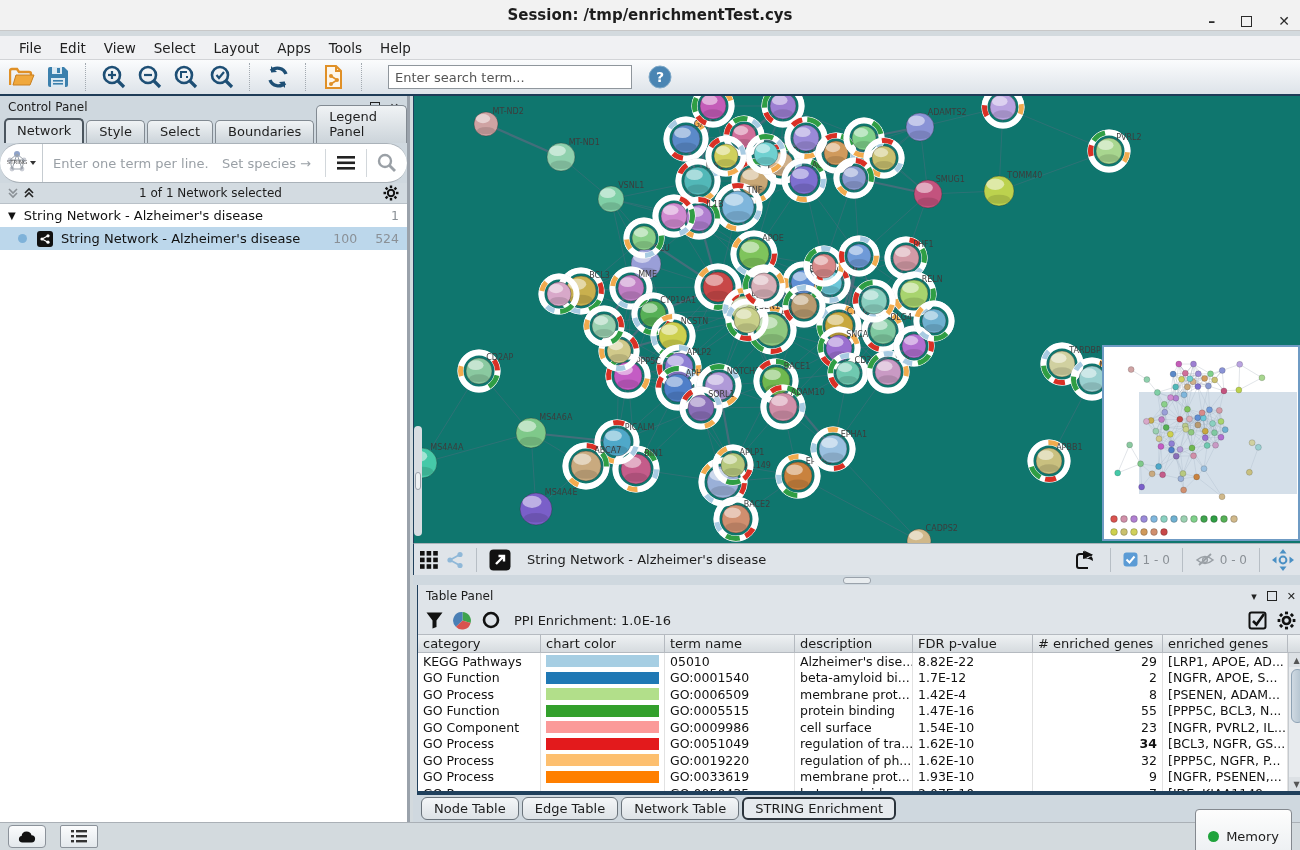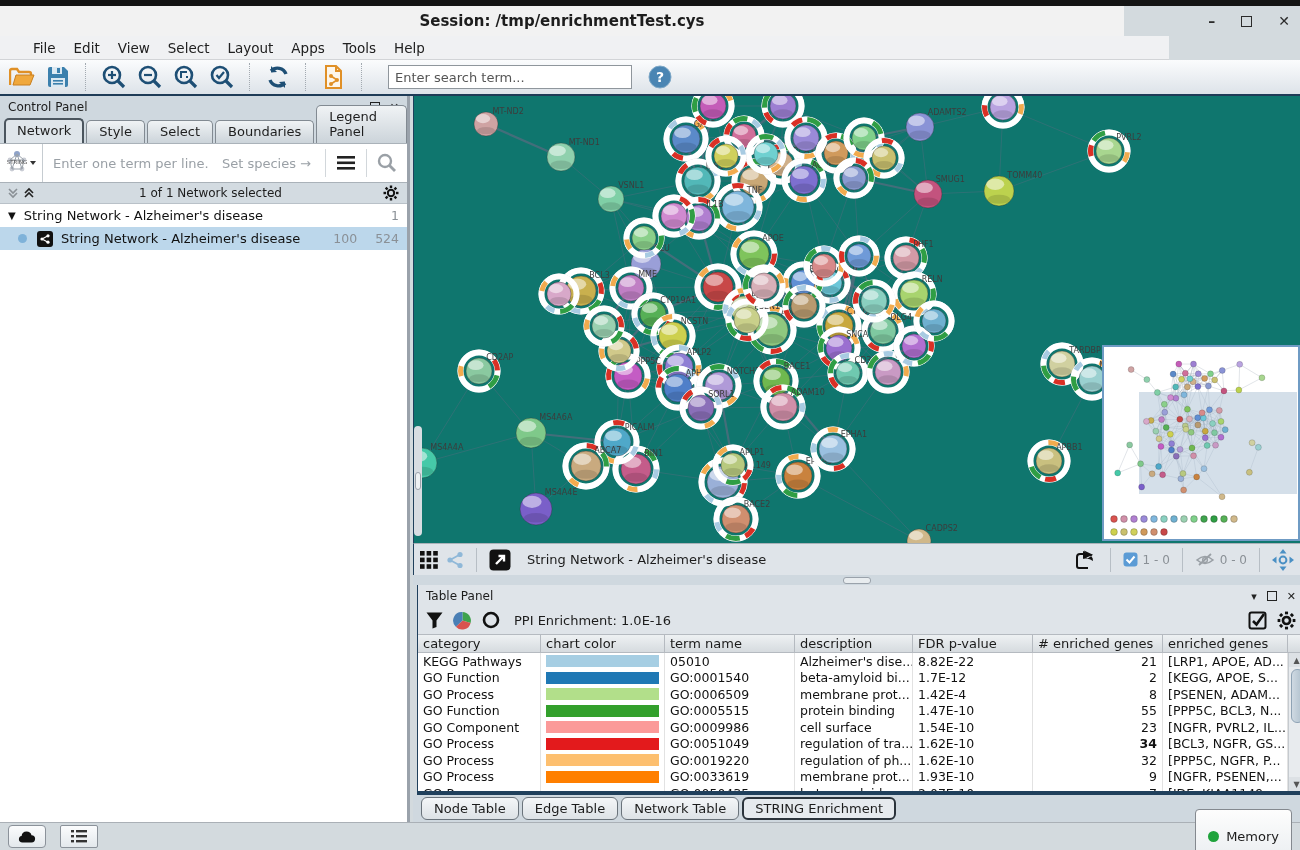--- a/index.html
+++ b/index.html
@@ -1,27 +1,27 @@
 <!DOCTYPE html>
 <html><head>
 <meta charset="utf-8">
 <style>
   html,body{margin:0;padding:0;background:#222;}
   #win{position:relative;width:1300px;height:850px;font-family:"DejaVu Sans","Liberation Sans",sans-serif;
        background:#d3dade;overflow:hidden;user-select:none;}
   
   #topstrip{position:absolute;left:0;top:0;width:1300px;height:6px;background:#141414;}
-  #titlebar{position:absolute;left:0;top:6px;width:1124px;height:30px;background:#f2f2f2;
+  #titlebar{position:absolute;left:0;top:0;width:1300px;height:30px;background:#f2f2f2;
             border-bottom:1px solid #c8c8c8;display:flex;align-items:center;justify-content:center;}
   #titlebar .t{font-size:15px;font-weight:bold;color:#1d1d1d;}
   .winctl{position:absolute;right:10px;top:6px;height:30px;display:flex;align-items:center;gap:26px;
           color:#2b2b2b;font-size:14px;font-weight:bold;}
   .winctl span{cursor:default;}
-  #menubar{position:absolute;left:0;top:36px;width:1169px;height:24px;background:#f0f1f3;
-           border-bottom:1px solid #d2d4d7;display:flex;align-items:center;padding-left:24px;box-sizing:border-box;}
+  #menubar{position:absolute;left:0;top:36px;width:1300px;height:24px;background:#f0f1f3;
+           border-bottom:1px solid #d2d4d7;display:flex;align-items:center;padding-left:10px;box-sizing:border-box;}
   #menubar .mi{font-size:13.5px;color:#202020;padding:2px 9px;cursor:default;}
   #toolbar{position:absolute;left:0;top:60px;width:1300px;height:36px;box-sizing:border-box;
            background:linear-gradient(#fbfcfd,#dde3e9);border-bottom:2px solid #1f3c57;
            display:flex;align-items:center;gap:4px;padding:0 6px;}
   .tsep{width:1px;height:28px;border-left:1px dotted #a3aab1;margin:0 7px;}
   .tbtn{display:flex;align-items:center;justify-content:center;width:32px;height:30px;cursor:pointer;}
   #searchbox{width:230px;height:22px;border:1px solid #8f969c;background:#fff;font-size:13px;
              padding:0 6px;color:#222;font-family:inherit;margin-left:14px;}
   #searchbox::placeholder{color:#555;}
   
@@ -29,21 +29,21 @@
           border-right:3px solid #9aa2ab;box-sizing:border-box;}
   .ptitle{height:20px;display:flex;align-items:center;padding:1px 8px 0;font-size:12px;color:#1c1c1c;}
   .ptitle .sp{flex:1;}
   .ptitle .ic{margin-left:10px;font-size:11px;color:#222;font-weight:bold;cursor:pointer;}
   #cp-tabs{display:flex;align-items:flex-end;height:26px;padding-left:4px;gap:2px;}
   .cp-tab{font-size:13px;color:#1e1e1e;background:linear-gradient(#f0f3f5,#ccd4da);
           border:1px solid #828a92;border-bottom:none;border-radius:5px 5px 0 0;
           padding:3px 12px 4px;cursor:pointer;}
   .cp-tab.active{background:#dfe5ea;border:2px solid #4b555e;border-bottom:none;font-weight:normal;padding:3px 11px 5px;}
   #stringrow{height:38px;background:#fff;border-top:1px solid #aab2b9;border-bottom:1px solid #aab2b9;
-             display:flex;align-items:center;}
+             display:flex;align-items:center;border-radius:20px;}
   #stringrow .logo{width:42px;height:100%;display:flex;align-items:center;justify-content:center;
                    border-right:1px solid #c6ccd1;cursor:pointer;}
   #stringrow .ph{flex:1;font-size:13px;color:#9aa0a6;padding-left:10px;}
   #stringrow .species{font-size:13px;color:#9aa0a6;padding-right:14px;cursor:pointer;}
   #stringrow .vsep{width:1px;height:28px;background:#d2d7db;}
   #stringrow .sbtn{width:40px;height:100%;display:flex;align-items:center;justify-content:center;cursor:pointer;}
   #selbar{height:20px;background:#d3dbe1;display:flex;align-items:center;padding:0 8px;
           border-bottom:1px solid #b9c1c8;}
   #selbar .txt{flex:1;text-align:center;font-size:12px;color:#1c1c1c;}
   #tree{background:#fff;height:calc(100% - 105px);}
@@ -2080,53 +2080,53 @@
         </div>
       <div id="tbody">
         <div class="drow">
             <div class="dc" style="width: 123px;">KEGG Pathways</div>
             <div class="dc" style="width: 124px;">
               <div class="chip" style="background: rgb(166, 206, 227);"></div>
             </div>
             <div class="dc" style="width: 130px;">05010</div>
             <div class="dc" style="width: 118px;">Alzheimer's dise...</div>
             <div class="dc" style="width: 120px;">8.82E-22</div>
-            <div class="dc" style="width: 130px; justify-content: flex-end;">21</div>
+            <div class="dc" style="width: 130px; justify-content: flex-end;">29</div>
             <div class="dc" style="width: 125px;">[LRP1, APOE, AD...</div>
           </div>
           <div class="drow">
             <div class="dc" style="width: 123px;">GO Function</div>
             <div class="dc" style="width: 124px;">
               <div class="chip" style="background: rgb(31, 120, 180);"></div>
             </div>
             <div class="dc" style="width: 130px;">GO:0001540</div>
             <div class="dc" style="width: 118px;">beta-amyloid bi...</div>
             <div class="dc" style="width: 120px;">1.7E-12</div>
             <div class="dc" style="width: 130px; justify-content: flex-end;">2</div>
-            <div class="dc" style="width: 125px;">[KEGG, APOE, S...</div>
+            <div class="dc" style="width: 125px;">[NGFR, APOE, S...</div>
           </div>
           <div class="drow">
             <div class="dc" style="width: 123px;">GO Process</div>
             <div class="dc" style="width: 124px;">
               <div class="chip" style="background: rgb(178, 223, 138);"></div>
             </div>
             <div class="dc" style="width: 130px;">GO:0006509</div>
             <div class="dc" style="width: 118px;">membrane prot...</div>
             <div class="dc" style="width: 120px;">1.42E-4</div>
             <div class="dc" style="width: 130px; justify-content: flex-end;">8</div>
             <div class="dc" style="width: 125px;">[PSENEN, ADAM...</div>
           </div>
           <div class="drow">
             <div class="dc" style="width: 123px;">GO Function</div>
             <div class="dc" style="width: 124px;">
               <div class="chip" style="background: rgb(51, 160, 44);"></div>
             </div>
             <div class="dc" style="width: 130px;">GO:0005515</div>
             <div class="dc" style="width: 118px;">protein binding</div>
-            <div class="dc" style="width: 120px;">1.47E-10</div>
+            <div class="dc" style="width: 120px;">1.47E-16</div>
             <div class="dc" style="width: 130px; justify-content: flex-end;">55</div>
             <div class="dc" style="width: 125px;">[PPP5C, BCL3, N...</div>
           </div>
           <div class="drow">
             <div class="dc" style="width: 123px;">GO Component</div>
             <div class="dc" style="width: 124px;">
               <div class="chip" style="background: rgb(251, 154, 153);"></div>
             </div>
             <div class="dc" style="width: 130px;">GO:0009986</div>
             <div class="dc" style="width: 118px;">cell surface</div>

